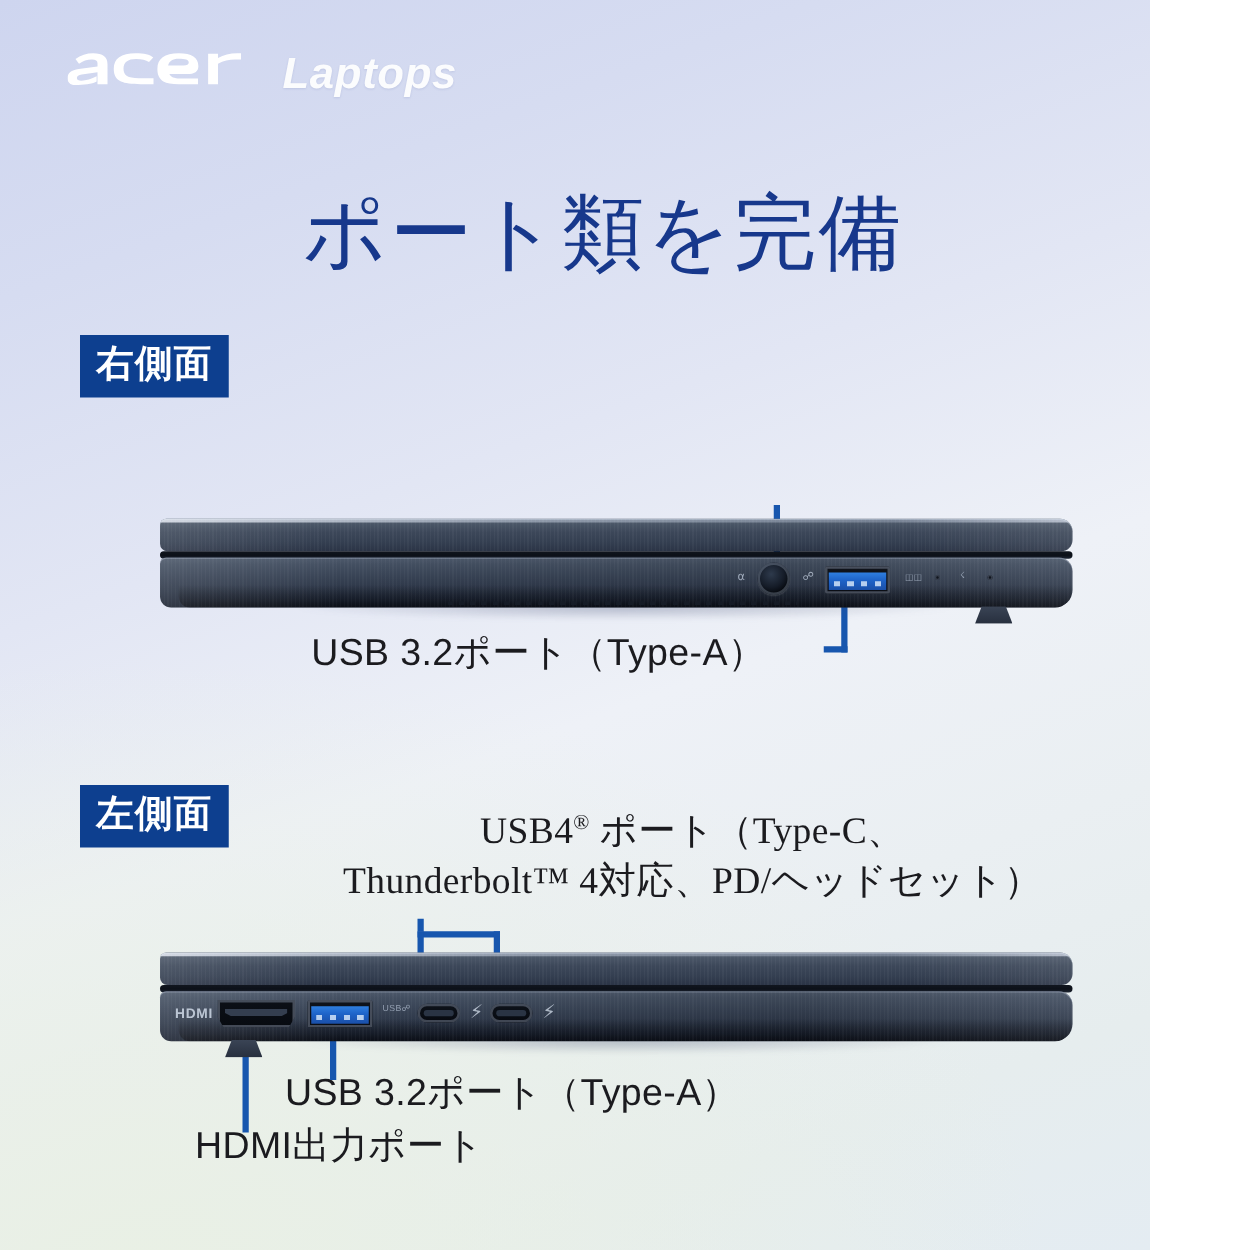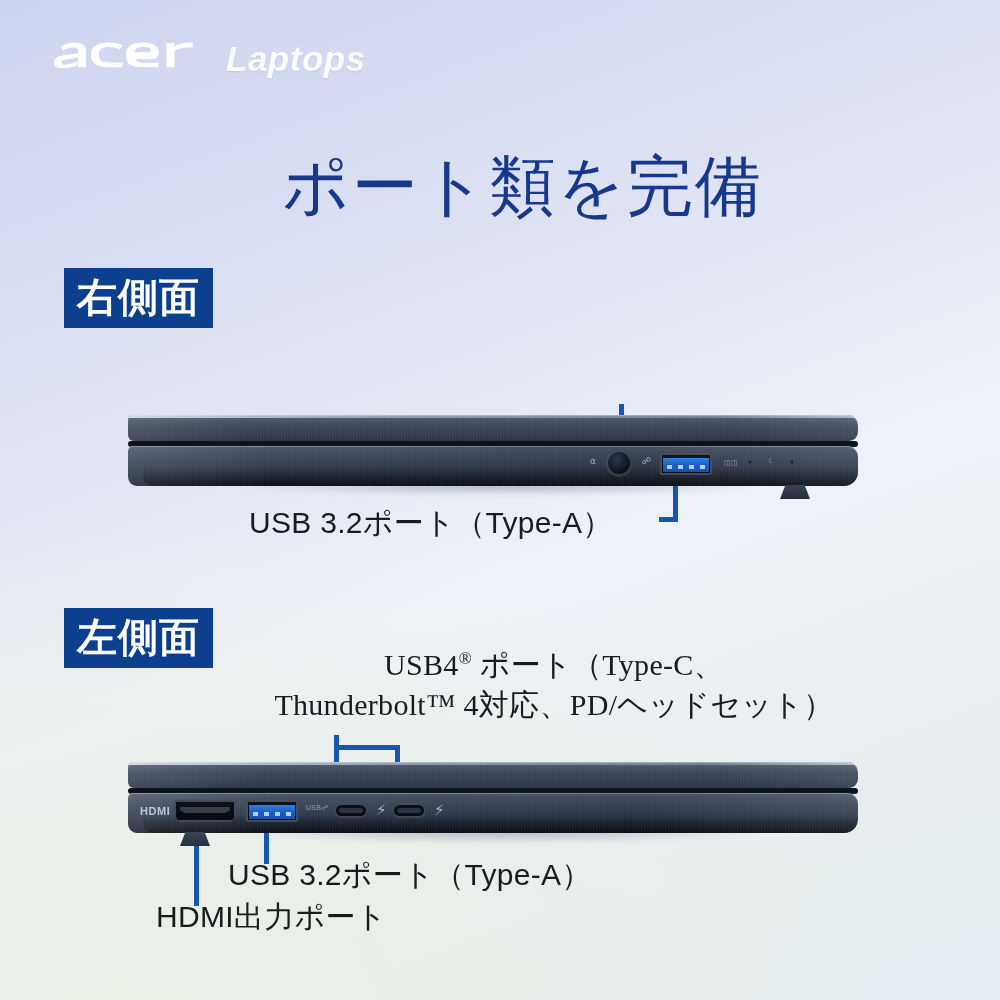--- a/index.html
+++ b/index.html
@@ -2,21 +2,21 @@
 <html><head>
 <meta charset="utf-8">
 <style>
   html,body{margin:0;padding:0;}
   body{
     width:1000px;height:1000px;overflow:hidden;
     font-family:"Liberation Sans","DejaVu Sans",sans-serif;
     position:relative;
   }
   #stage{
-    position:absolute;inset:0;width:1000px;height:1000px;overflow:hidden;
+    position:absolute;inset:0;width:920px;height:1000px;overflow:hidden;
     background:
       radial-gradient(120% 75% at 12% 102%, rgba(233,240,228,0.95) 0%, rgba(233,240,228,0.45) 38%, rgba(233,240,228,0) 66%),
       linear-gradient(160deg,#ced5ef 0%,#d6dcf1 18%,#e2e6f4 38%,#eef1f7 56%,#eaeff2 72%,#e6edee 86%,#e4ecf2 100%);
   }
   
   .brandbar{position:absolute;left:54px;top:34px;display:flex;align-items:center;gap:22px;}
   .acer-logo{display:block;}
   .brand-sub{
     font-style:italic;font-weight:bold;font-size:35px;letter-spacing:.5px;
     color:#ffffff;opacity:.93;line-height:1;
@@ -24,25 +24,25 @@
   }
   .title{
     position:absolute;left:0;right:0;top:152px;text-align:center;
     font-size:66px;line-height:1.05;color:#17388c;letter-spacing:2px;
     font-weight:400;
     padding-left:45px;
   }
   
   .badge{
     position:absolute;background:#0d3f8f;color:#fff;
-    font-size:40px;line-height:1;letter-spacing:1px;
+    font-size:30px;line-height:1;letter-spacing:1px;
     padding:9px 13px 11px 13px;font-weight:700;
   }
   #badge-right{left:64px;top:268px;}
-  #badge-left{left:64px;top:608px;}
+  #badge-left{left:64px;top:628px;}
   
   .callout{position:absolute;color:#1b1b1f;font-size:30px;line-height:1.32;white-space:nowrap;letter-spacing:.3px;}
   #c-jack{left:190px;top:360px;}
   #c-usba-top{left:249px;top:503px;}
   #c-usb4{left:224px;top:645px;text-align:center;white-space:normal;width:660px;font-family:Liberation Serif, serif;}
   #c-usb4 .l2{display:block;}
   #c-usba-bot{left:228px;top:855px;}
   #c-hdmi{left:156px;top:897px;}
   .sup{font-size:17px;vertical-align:super;}
   

